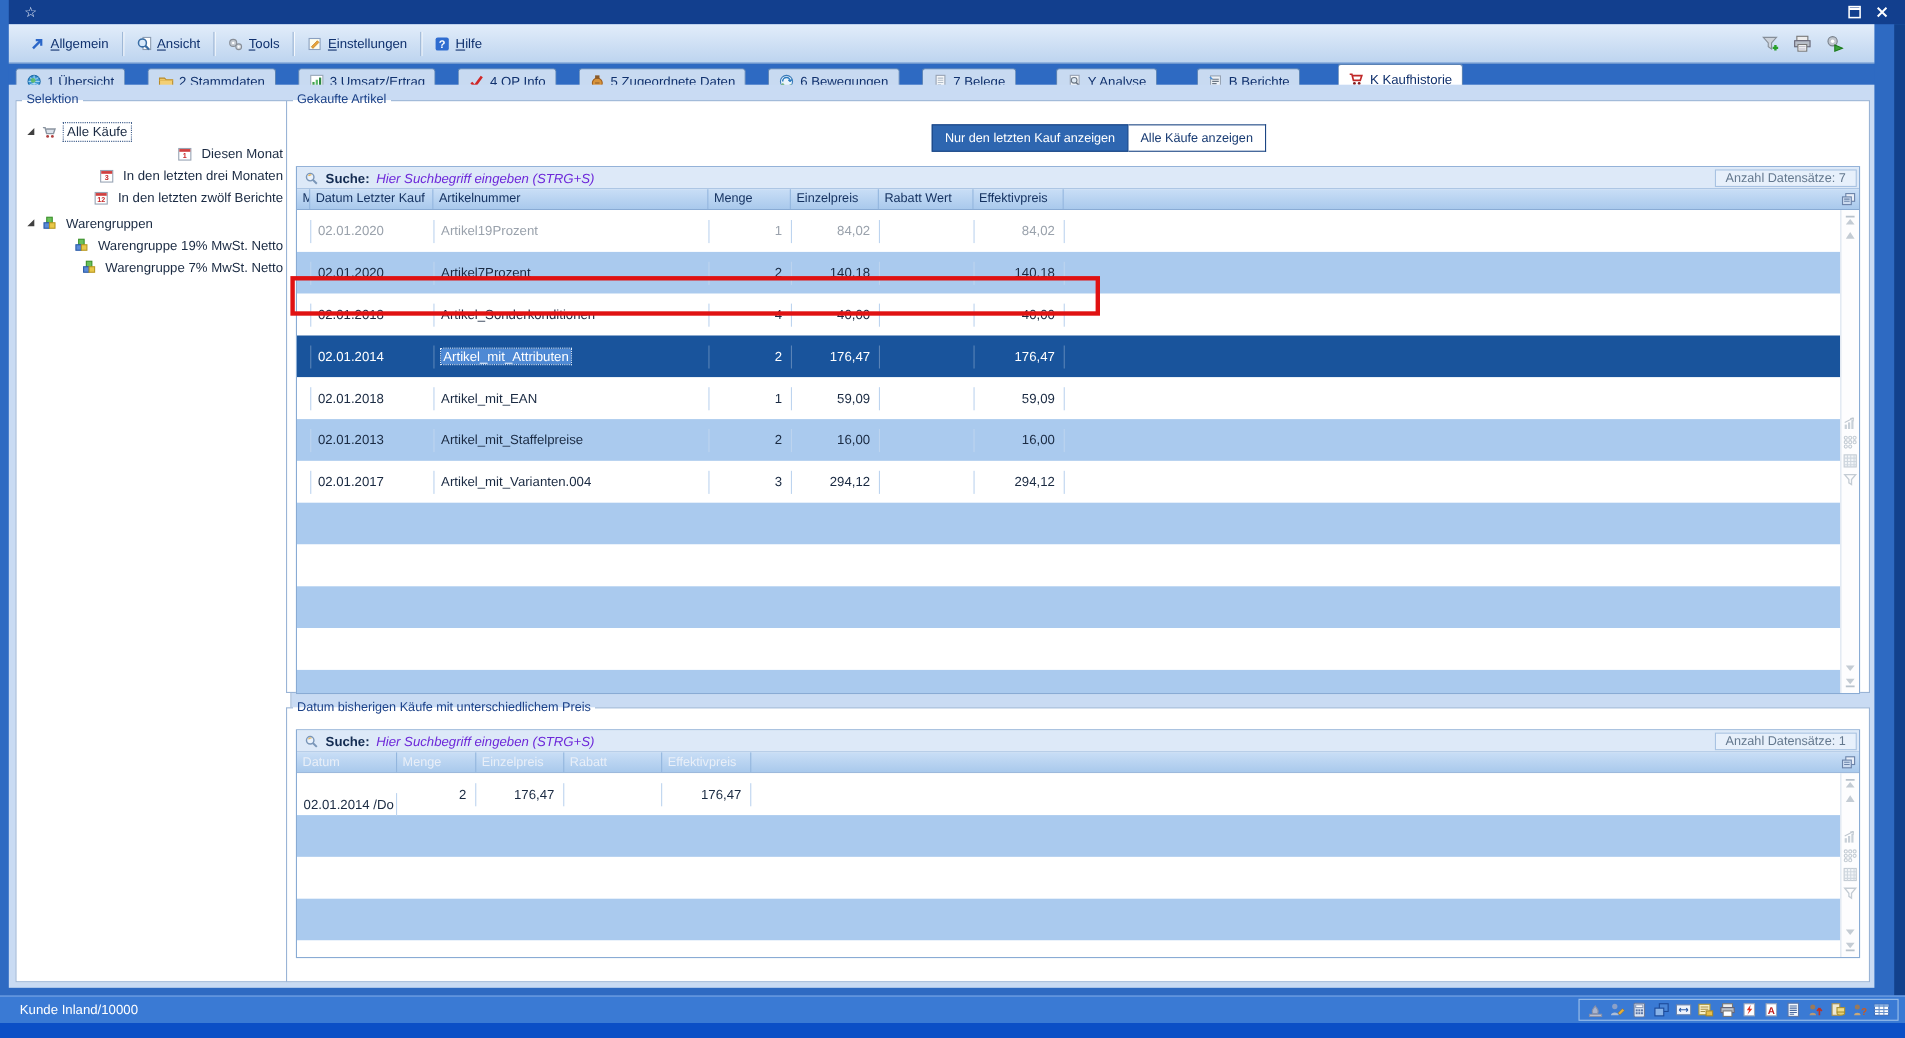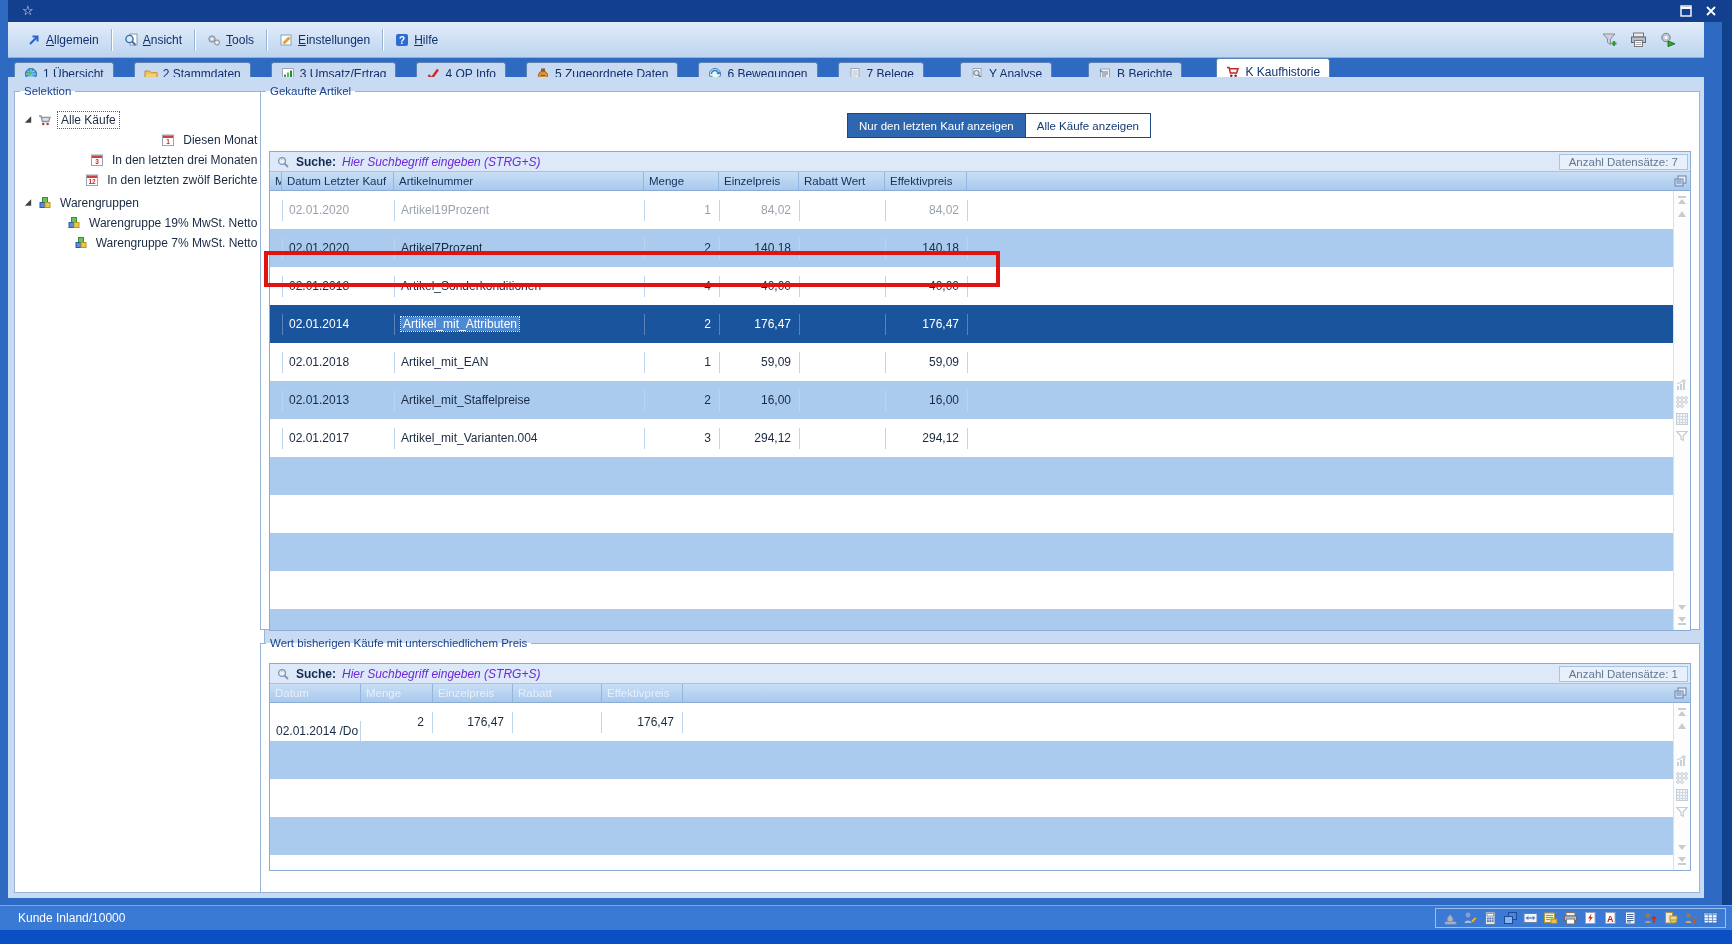--- a/index.html
+++ b/index.html
@@ -569,21 +569,21 @@
                   <path d="M7 7 L3 2 H11 Z" fill="#c4ccd4"></path>
                   <path d="M3 9 h8" stroke="#b8c2cc" stroke-width="1.6"></path>
                 </svg>
               </span>
             </div>
           </div>
       </div>
     </fieldset>
 
     <fieldset id="fs-bisherige">
-      <legend>Wert bisherigen Käufe mit unterschiedlichem Preis</legend>
+      <legend>Datum bisherigen Käufe mit unterschiedlichem Preis</legend>
       <div class="tblock" id="tbl-bottom">
         <div class="search">
           <span class="icon" id="search-ico-bottom">
               <svg width="14" height="14" viewBox="0 0 14 14" xmlns="http://www.w3.org/2000/svg">
                 <circle cx="6" cy="6" r="3.4" fill="#eaf2fc" stroke="#7a96b8" stroke-width="1.3"></circle>
                 <line x1="8.4" y1="8.4" x2="12" y2="12" stroke="#7a96b8" stroke-width="1.8"></line>
                 <path d="M4.5 5 a2 2 0 0 1 2.6-.8" stroke="#e8b048" fill="none"></path>
               </svg>
             </span>
           <span class="slabel">Suche:</span>

